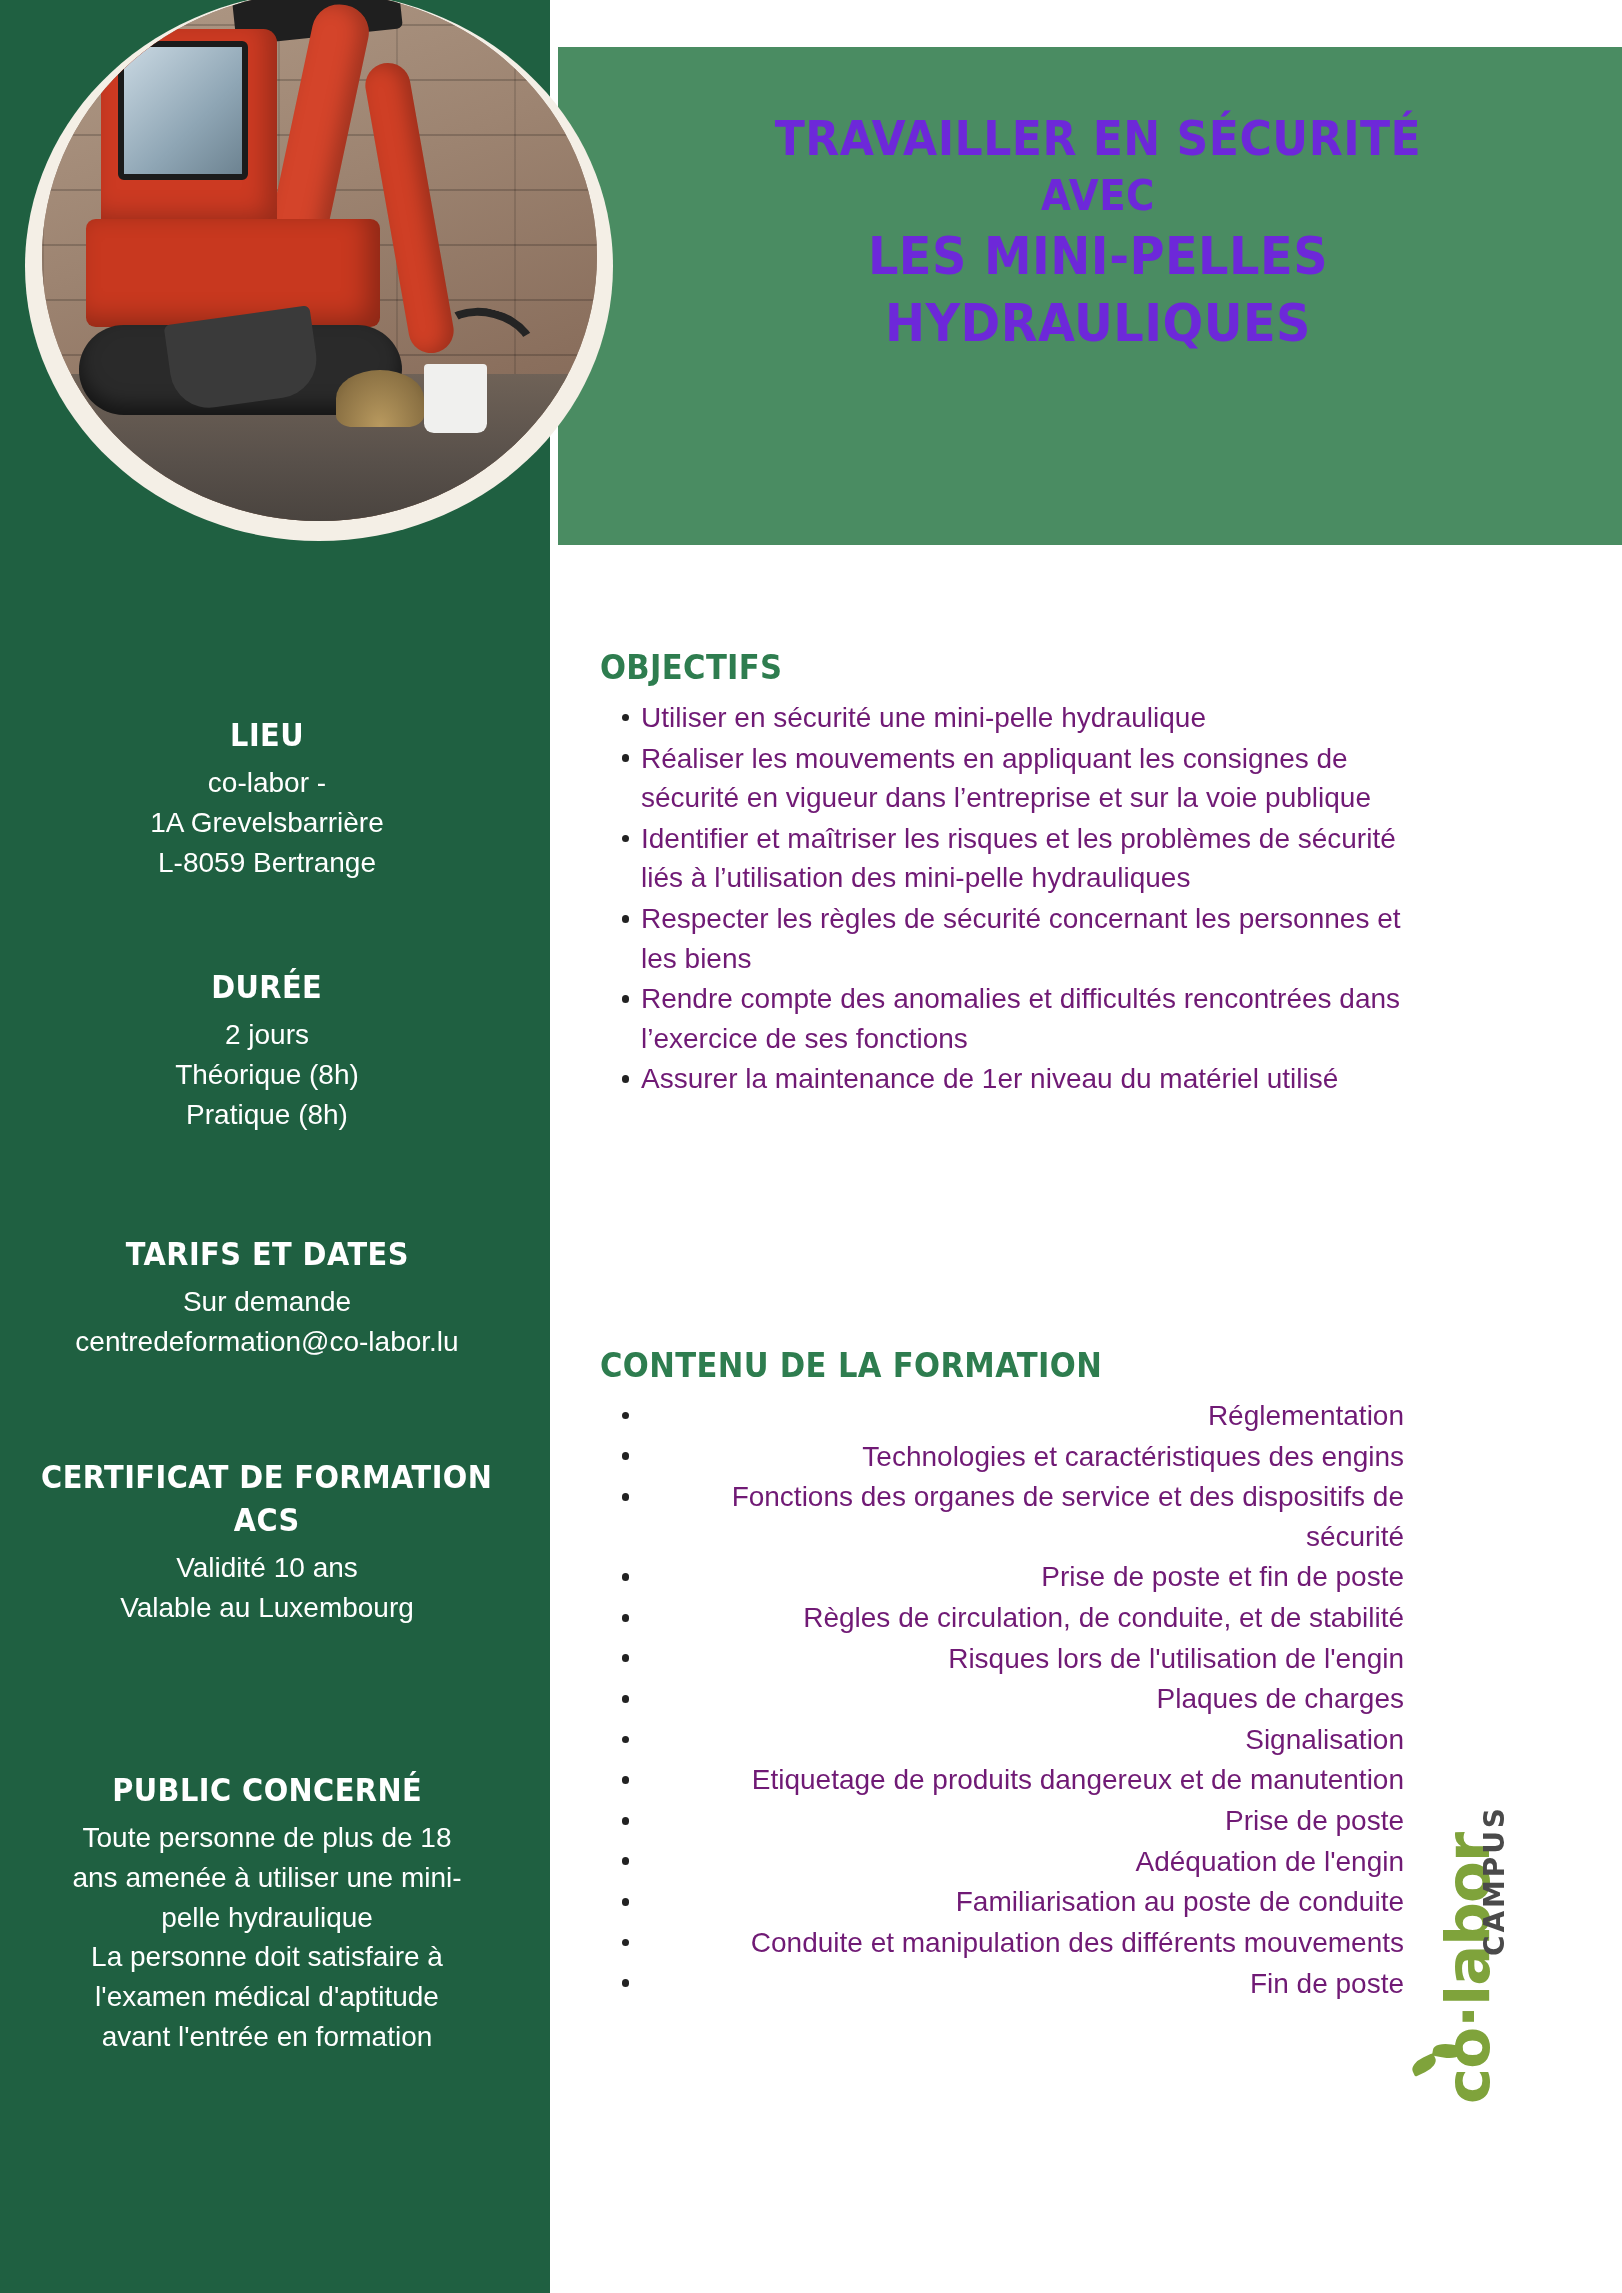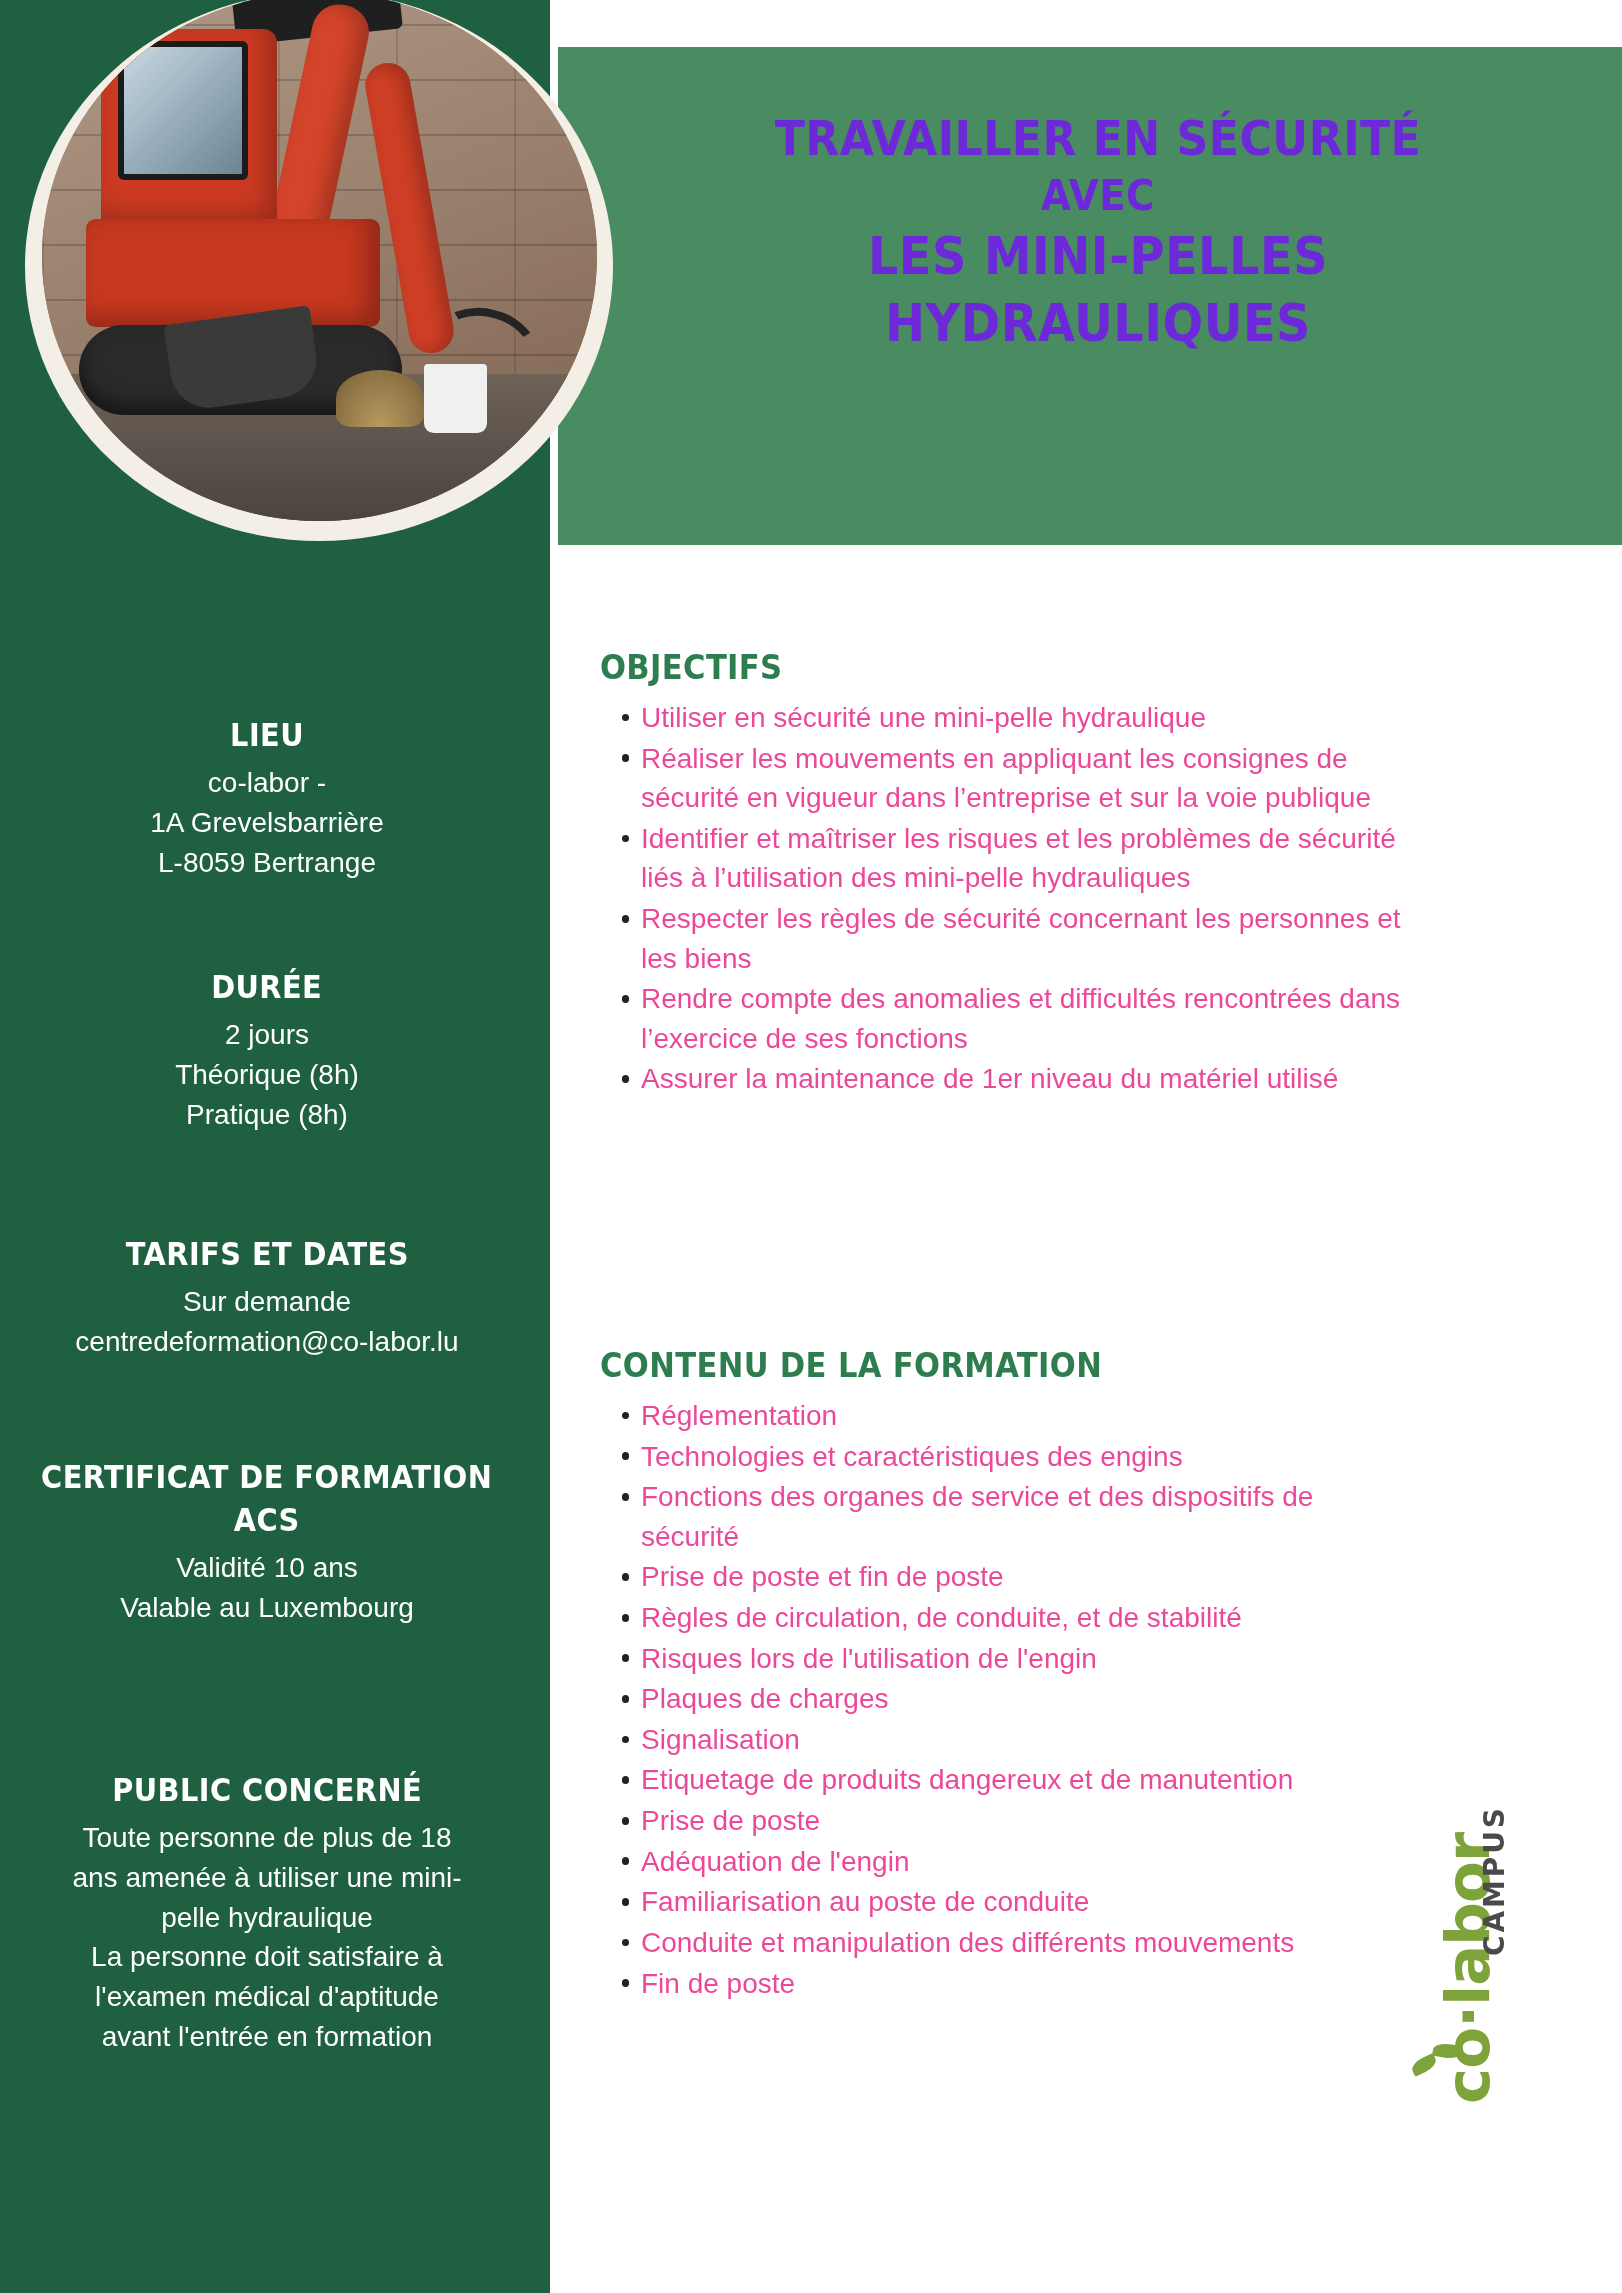--- a/index.html
+++ b/index.html
@@ -267,21 +267,21 @@
     position: absolute;
     margin: 0;
     padding: 0;
     list-style: none;
   }
   ul.bullets li {
     position: relative;
     padding-left: 41px;
     font-size: 28px;
     line-height: 1.415;
-    color: #ec4899;
+    color: #701a75;
     margin-bottom: 1px;
   }
   ul.bullets li::before {
     content: "";
     position: absolute;
     left: 21.6px;
     top: 15.7px;
     width: 7.8px;
     height: 7.8px;
     background: #222222;
@@ -417,21 +417,21 @@
     <li>Réaliser les mouvements en appliquant les consignes de sécurité en vigueur dans l’entreprise et sur la voie publique</li>
     <li>Identifier et maîtriser les risques et les problèmes de sécurité liés à l’utilisation des mini-pelle hydrauliques</li>
     <li>Respecter les règles de sécurité concernant les personnes et les biens</li>
     <li>Rendre compte des anomalies et difficultés rencontrées dans l’exercice de ses fonctions</li>
     <li>Assurer la maintenance de 1er niveau du matériel utilisé</li>
   </ul>
 
   <div class="section-head" style="left:600px; top:1345px;">
     <span>CONTENU DE LA FORMATION</span>
   </div>
-  <ul class="bullets" style="left:600px; top:1396px; width:804px;">
+  <ul class="bullets" style="left:600px; top:1396px; width:804px;text-align:right;">
     <li>Réglementation</li>
     <li>Technologies et caractéristiques des engins</li>
     <li>Fonctions des organes de service et des dispositifs de sécurité</li>
     <li>Prise de poste et fin de poste</li>
     <li>Règles de circulation, de conduite, et de stabilité</li>
     <li>Risques lors de l'utilisation de l'engin</li>
     <li>Plaques de charges</li>
     <li>Signalisation</li>
     <li>Etiquetage de produits dangereux et de manutention</li>
     <li>Prise de poste</li>

